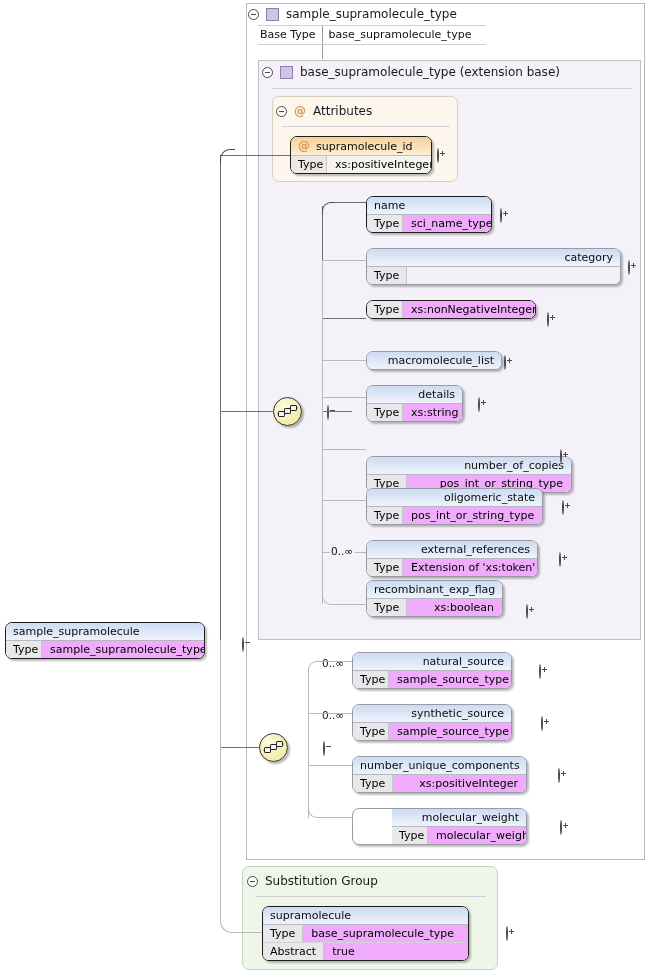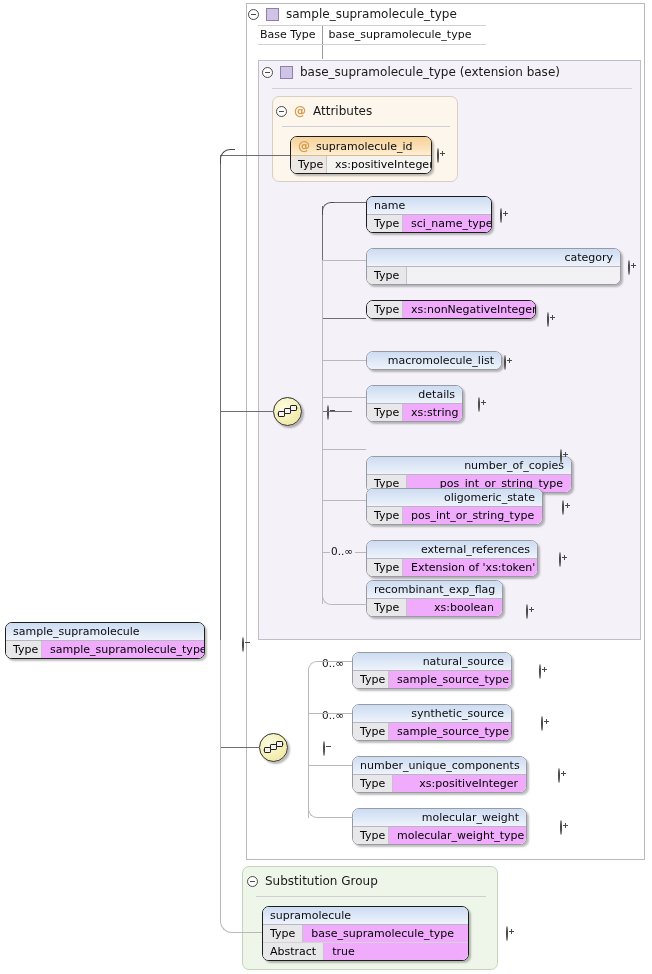--- a/index.html
+++ b/index.html
@@ -306,21 +306,21 @@
 
 <div class="node opt" style="left:352px;top:756px;width:175px;">
   <div class="hdr"><span>number_unique_components</span></div>
   <div class="row">
     <span class="k">Type</span>
     <span class="v">xs:positiveInteger</span>
   </div>
 </div>
 <span class="circ plus abs" style="left:532px;top:769px;"></span>
 
-<div class="node opt" style="left:352px;top:808px;width:175px;">
+<div class="node opt" style="left:352px;top:808px;width:175px;padding-left:39px;">
   <div class="hdr"><span>molecular_weight</span></div>
   <div class="row">
     <span class="k">Type</span>
     <span class="v">molecular_weight_type</span>
   </div>
 </div>
 <span class="circ plus abs" style="left:532px;top:821px;"></span>
 
 
 <div class="seq" style="left:259px;top:733px;">

